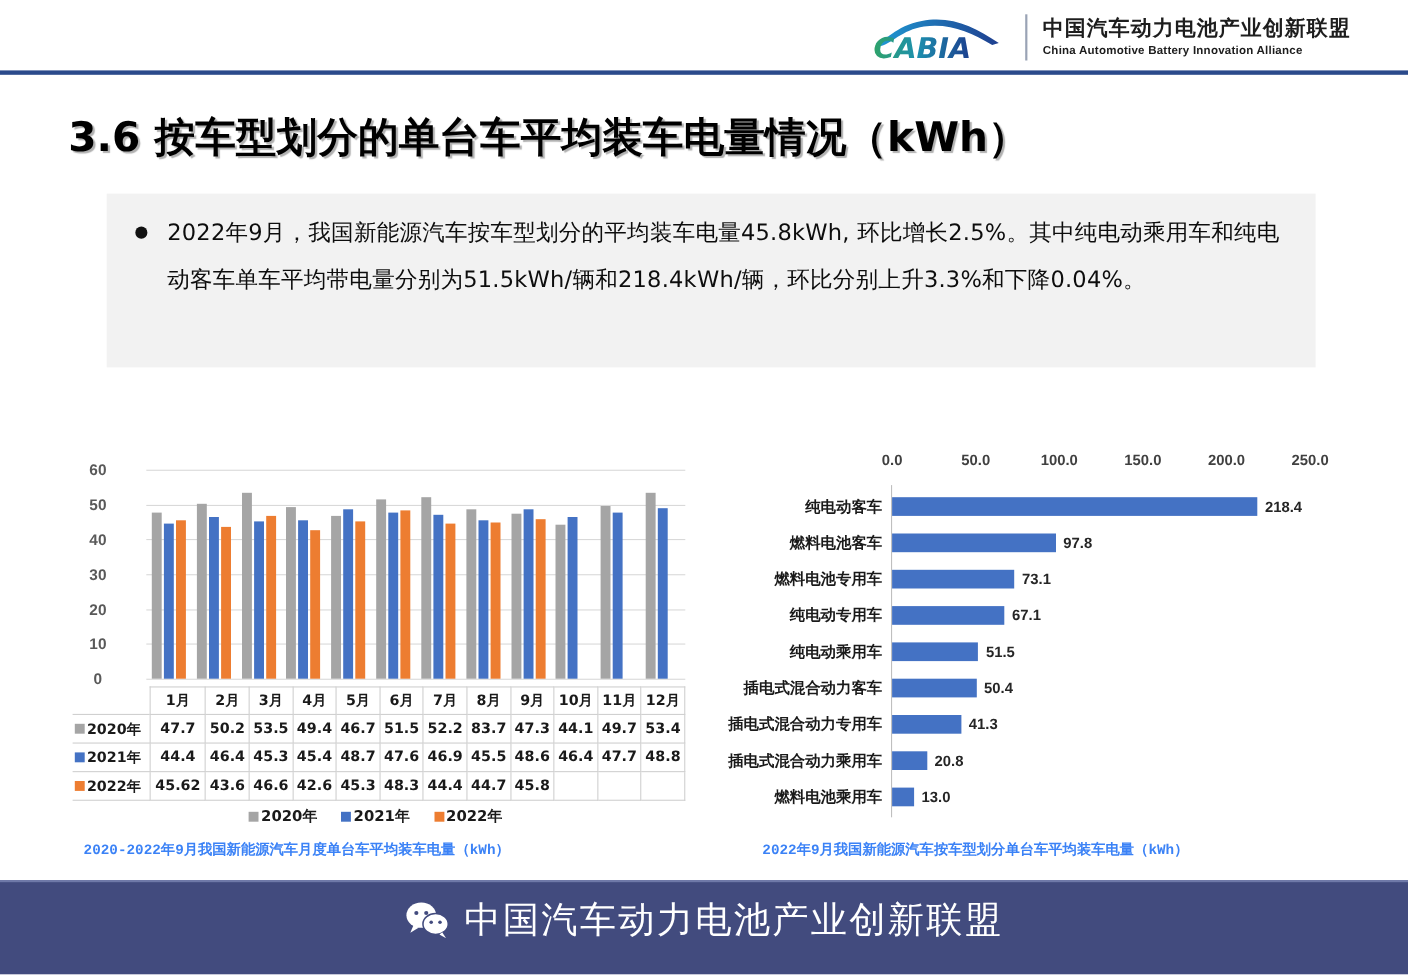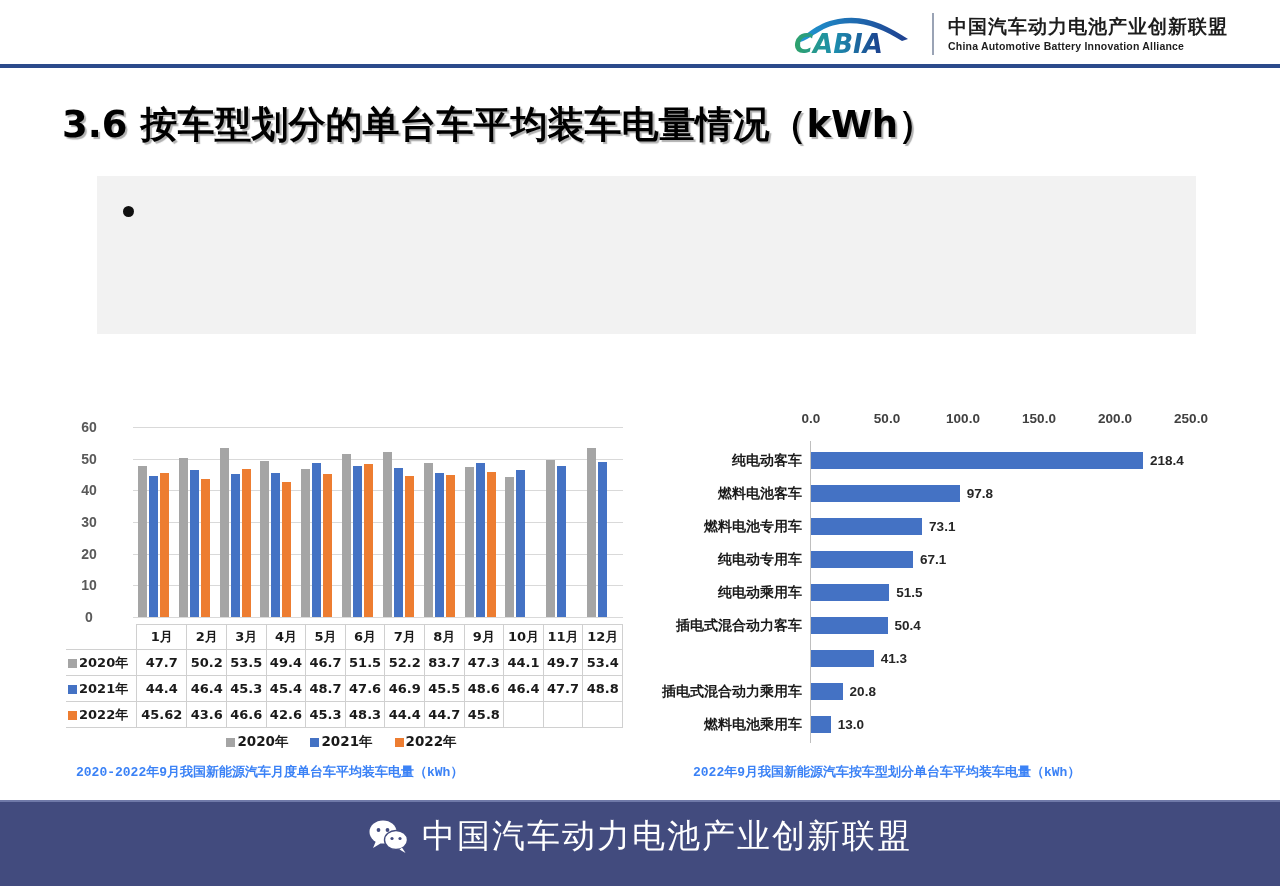--- a/index.html
+++ b/index.html
@@ -140,20 +140,21 @@
       <div id="logo-en">China Automotive Battery Innovation Alliance</div>
     </div>
   </div>
   <div id="header-rule"></div>
 </div>
 
 <div id="page-title">3.6  按车型划分的单台车平均装车电量情况（kWh）</div>
 
 <div id="summary-box">
   <div id="summary-bullet"></div>
+  <div id="summary-text">2022年9月，我国新能源汽车按车型划分的平均装车电量45.8kWh, 环比增长2.5%。其中纯电动乘用车和纯电动客车单车平均带电量分别为51.5kWh/辆和218.4kWh/辆，环比分别上升3.3%和下降0.04%。</div>
 </div>
 
 <div id="left-chart">
   <div id="lc-plot">
       <div class="lc-gridline" style="top: 190px;"></div>
       <div class="lc-ytick" style="top: 190px;">0</div>
       <div class="lc-gridline" style="top: 158.333px;"></div>
       <div class="lc-ytick" style="top: 158.333px;">10</div>
       <div class="lc-gridline" style="top: 126.667px;"></div>
       <div class="lc-ytick" style="top: 126.667px;">20</div>
@@ -325,20 +326,21 @@
       <div class="rc-label">纯电动乘用车</div>
       <div class="rc-bar" style="width: 78.28px;"></div>
       <div class="rc-value" style="left: 224.28px;">51.5</div>
     </div>
     <div class="rc-row" style="top: 198px;">
       <div class="rc-label">插电式混合动力客车</div>
       <div class="rc-bar" style="width: 76.608px;"></div>
       <div class="rc-value" style="left: 222.608px;">50.4</div>
     </div>
     <div class="rc-row" style="top: 231px;">
+      <div class="rc-label">插电式混合动力专用车</div>
       <div class="rc-bar" style="width: 62.776px;"></div>
       <div class="rc-value" style="left: 208.776px;">41.3</div>
     </div>
     <div class="rc-row" style="top: 264px;">
       <div class="rc-label">插电式混合动力乘用车</div>
       <div class="rc-bar" style="width: 31.616px;"></div>
       <div class="rc-value" style="left: 177.616px;">20.8</div>
     </div>
     <div class="rc-row" style="top: 297px;">
       <div class="rc-label">燃料电池乘用车</div>

